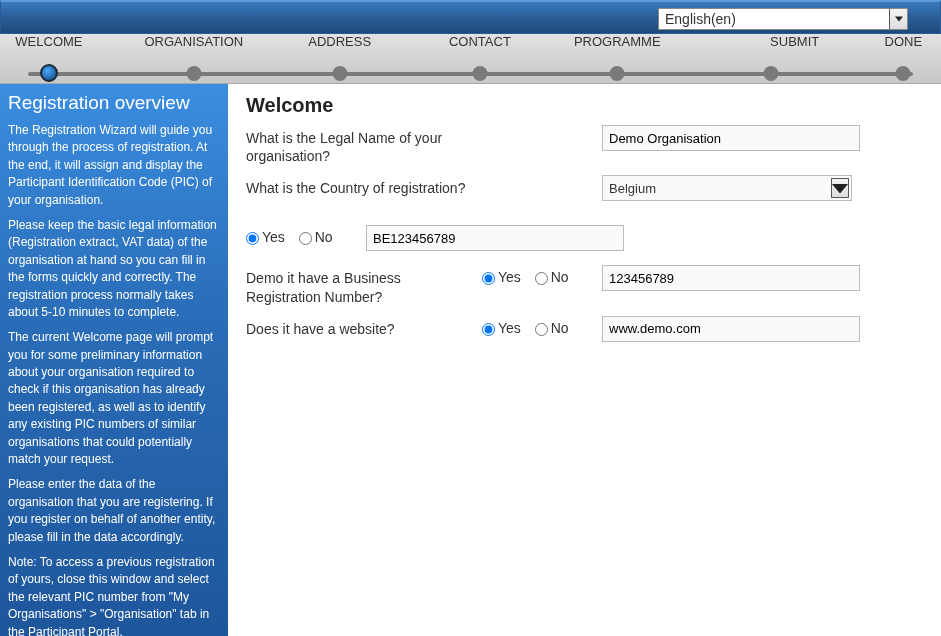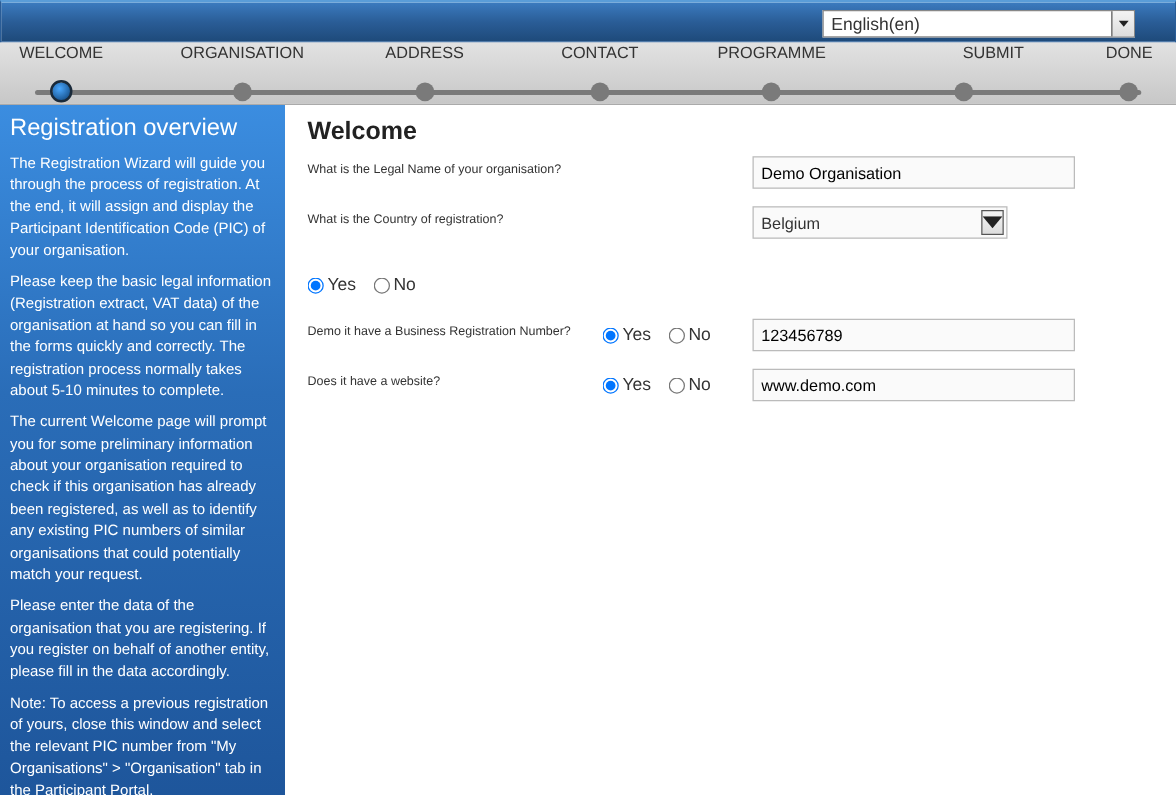--- a/index.html
+++ b/index.html
@@ -13,27 +13,27 @@
 .step-line { position: absolute; top: 38px; left: 28px; right: 28px; height: 4px; background: #7a7a7a; border-radius: 2px; }
 .step-dot { position: absolute; top: 32px; width: 15px; height: 15px; border-radius: 50%; background: #7a7a7a; transform: translateX(-50%); }
 .step-dot.active { width: 18px; height: 18px; top: 30px; background: radial-gradient(circle at 40% 35%, #4aa8ff, #0b3e73); border: 2px solid #1a2a3a; }
 .content { display: flex; align-items: flex-start; }
 .sidebar { width: 228px; background: linear-gradient(to bottom,#3b8de0,#2a6db8 40%,#1d5499); color: #fff; padding: 8px 8px 12px 8px; min-height: 498px; }
 .sidebar h2 { font-size: 19px; font-weight: normal; margin-bottom: 8px; }
 .sidebar p { font-size: 12px; line-height: 1.45; margin-bottom: 8px; }
 .main { flex: 1; padding: 10px 18px 10px 18px; position: relative; }
 .main h1 { font-size: 20px; font-weight: bold; margin-bottom: 8px; color: #222; }
 .form-row { display: flex; align-items: flex-start; margin-bottom: 10px; min-height: 30px; }
-.form-row .q { width: 236px; font-size: 10px; padding-top: 4px; padding-right: 10px; line-height: 1.3; }
+.form-row .q { width: 236px; font-size: 14px; padding-top: 4px; padding-right: 10px; line-height: 1.3; }
 .form-row .yn { width: 120px; padding-top: 4px; font-size: 14px; white-space: nowrap; }
 .form-row .yn label { margin-right: 10px; }
 .form-row .yn input { margin-right: 3px; vertical-align: middle; }
 .form-row .fld { flex: 1; }
 .form-row .fld input[type=text] { width: 258px; height: 26px; border: 1px solid #bbb; background: #fafafa; padding: 0 6px; font-size: 13px; }
-.form-row .fld .sel { width: 204px; height: 26px; border: 1px solid #bbb; background: #fafafa; padding-left: 6px; display: flex; align-items: center; position: relative; font-size: 13px; }
+.form-row .fld .sel { width: 250px; height: 26px; border: 1px solid #bbb; background: #fafafa; padding-left: 6px; display: flex; align-items: center; position: relative; font-size: 13px; }
 .form-row .fld .sel .dd-btn { position: absolute; right: 2px; top: 2px; width: 18px; height: 20px; border: 1px solid #555; background: linear-gradient(#f4f4f4,#ddd); display: flex; align-items: center; justify-content: center; }
 </style>
 </head>
 <body>
 
 <div class="top-bar">
   <div class="lang-select">
     <span>English(en)</span>
     <div class="dd-btn">
       <svg viewBox="0 0 10 6">
@@ -97,20 +97,21 @@
       </div>
     </div>
 
     <div style="height:10px"></div>
 
     <div class="form-row">
       <div class="yn">
         <label><input type="radio" name="vat" checked="" style=""><span>Yes</span></label>
         <label><input type="radio" name="vat" style=""><span>No</span></label>
       </div>
+      <div class="fld"><input type="text" value="BE123456789" style=""></div>
     </div>
 
     <div class="form-row">
       <div class="q">Demo it have a Business Registration Number?</div>
       <div class="yn">
         <label><input type="radio" name="brn" checked="" style=""><span>Yes</span></label>
         <label><input type="radio" name="brn" style=""><span>No</span></label>
       </div>
       <div class="fld"><input type="text" value="123456789" style=""></div>
     </div>

